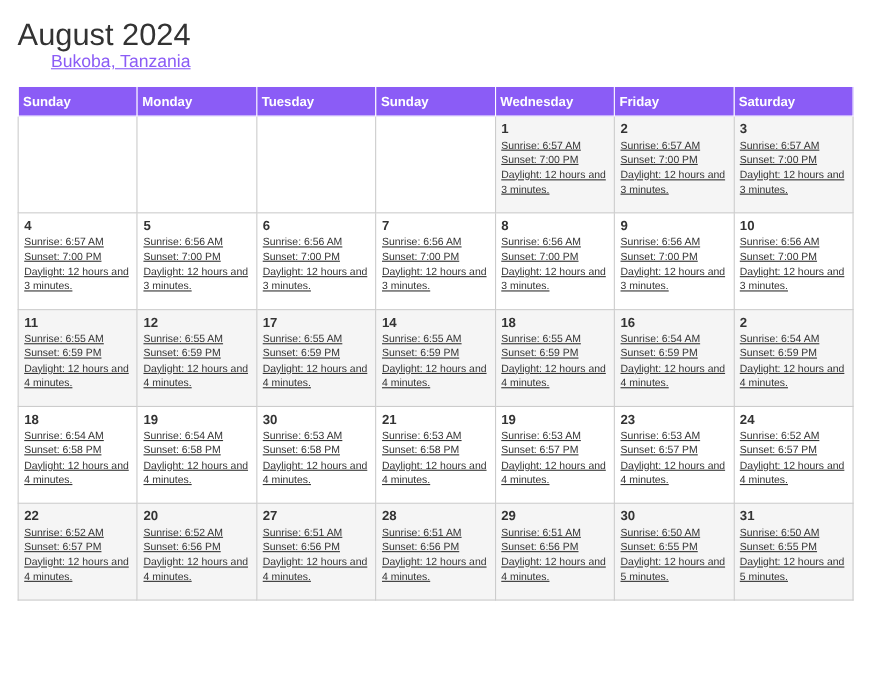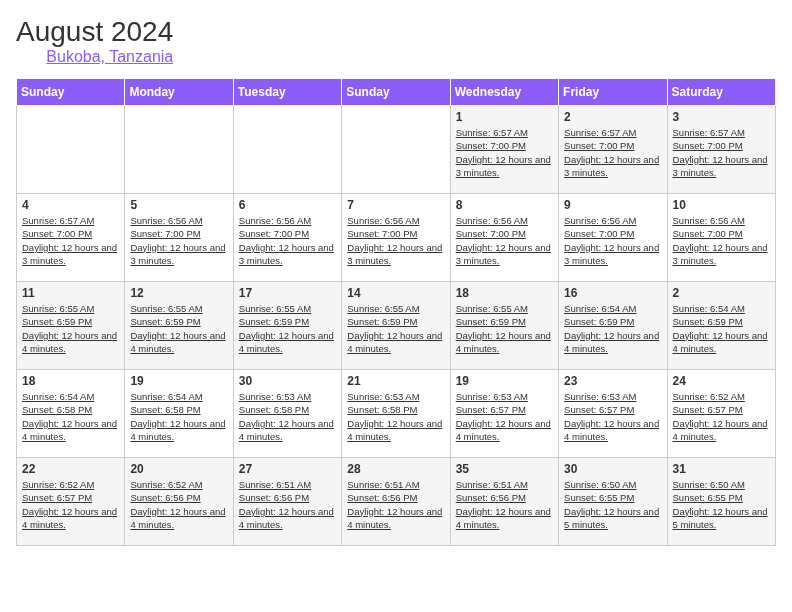--- a/index.html
+++ b/index.html
@@ -178,21 +178,21 @@
       </tr>
       <tr>
         <td><span class="day-number">22</span>
         <span class="cell-text">Sunrise: 6:52 AM<br>Sunset: 6:57 PM<br>Daylight: 12 hours and 4 minutes.</span></td>
         <td><span class="day-number">20</span>
         <span class="cell-text">Sunrise: 6:52 AM<br>Sunset: 6:56 PM<br>Daylight: 12 hours and 4 minutes.</span></td>
         <td><span class="day-number">27</span>
         <span class="cell-text">Sunrise: 6:51 AM<br>Sunset: 6:56 PM<br>Daylight: 12 hours and 4 minutes.</span></td>
         <td><span class="day-number">28</span>
         <span class="cell-text">Sunrise: 6:51 AM<br>Sunset: 6:56 PM<br>Daylight: 12 hours and 4 minutes.</span></td>
-        <td><span class="day-number">35</span>
+        <td><span class="day-number">29</span>
         <span class="cell-text">Sunrise: 6:51 AM<br>Sunset: 6:56 PM<br>Daylight: 12 hours and 4 minutes.</span></td>
         <td><span class="day-number">30</span>
         <span class="cell-text">Sunrise: 6:50 AM<br>Sunset: 6:55 PM<br>Daylight: 12 hours and 5 minutes.</span></td>
         <td><span class="day-number">31</span>
         <span class="cell-text">Sunrise: 6:50 AM<br>Sunset: 6:55 PM<br>Daylight: 12 hours and 5 minutes.</span></td>
       </tr>
     </tbody>
 </table>
 
 </body></html>

